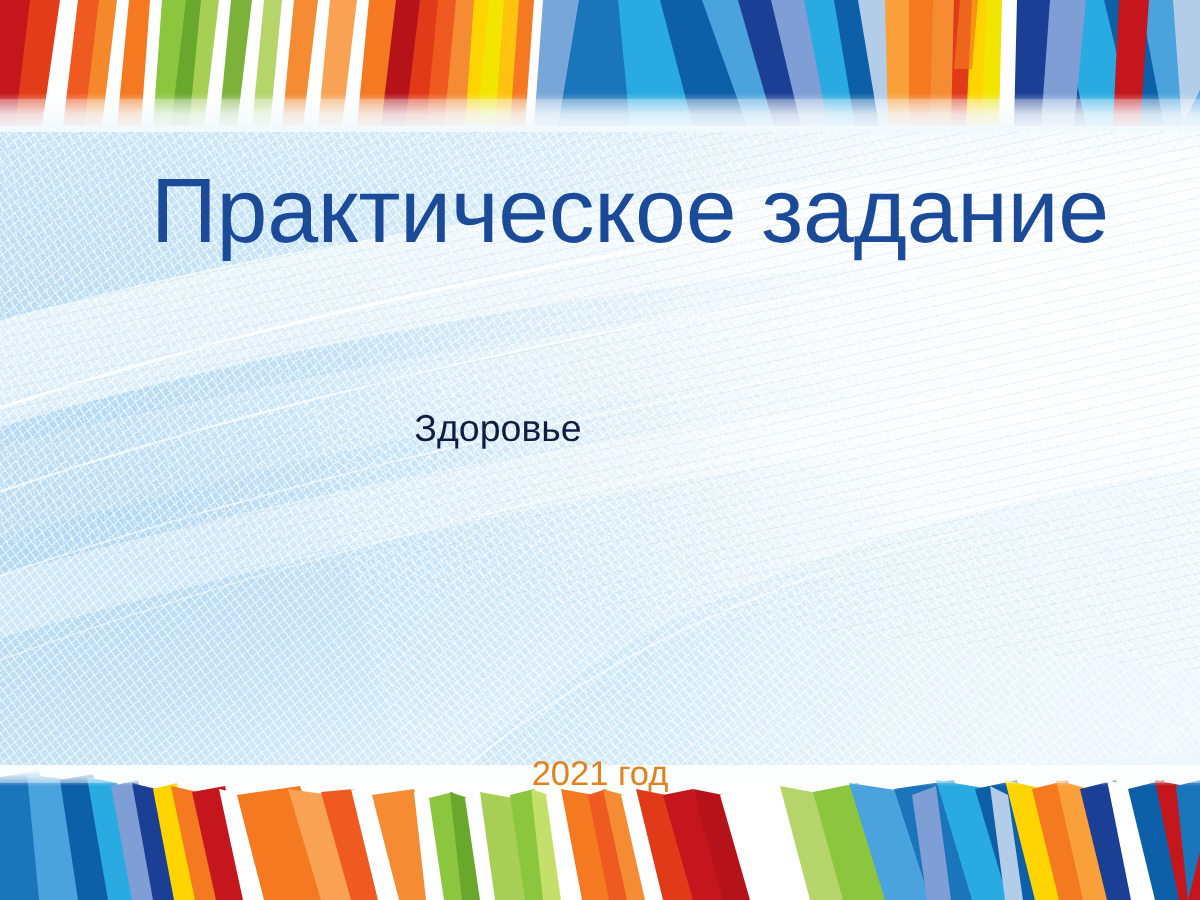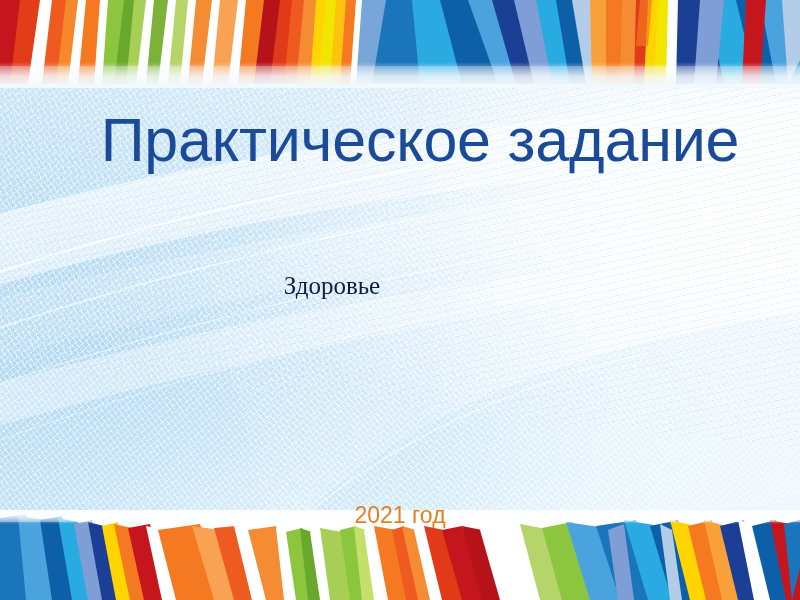--- a/index.html
+++ b/index.html
@@ -127,21 +127,20 @@
 
   .subtitle {
     position: absolute;
     left: 0; top: 271px;
     width: 664px;
     text-align: center;
     font-size: 25px;
     font-weight: 400;
     color: #101d40;
     line-height: 1.2;
-    font-family: Liberation Serif, serif;
   }
 
   .yeartext {
     position: absolute;
     left: 0; top: 502px;
     width: 800px;
     text-align: center;
     font-size: 23px;
     font-weight: 400;
     color: #e2811d;

